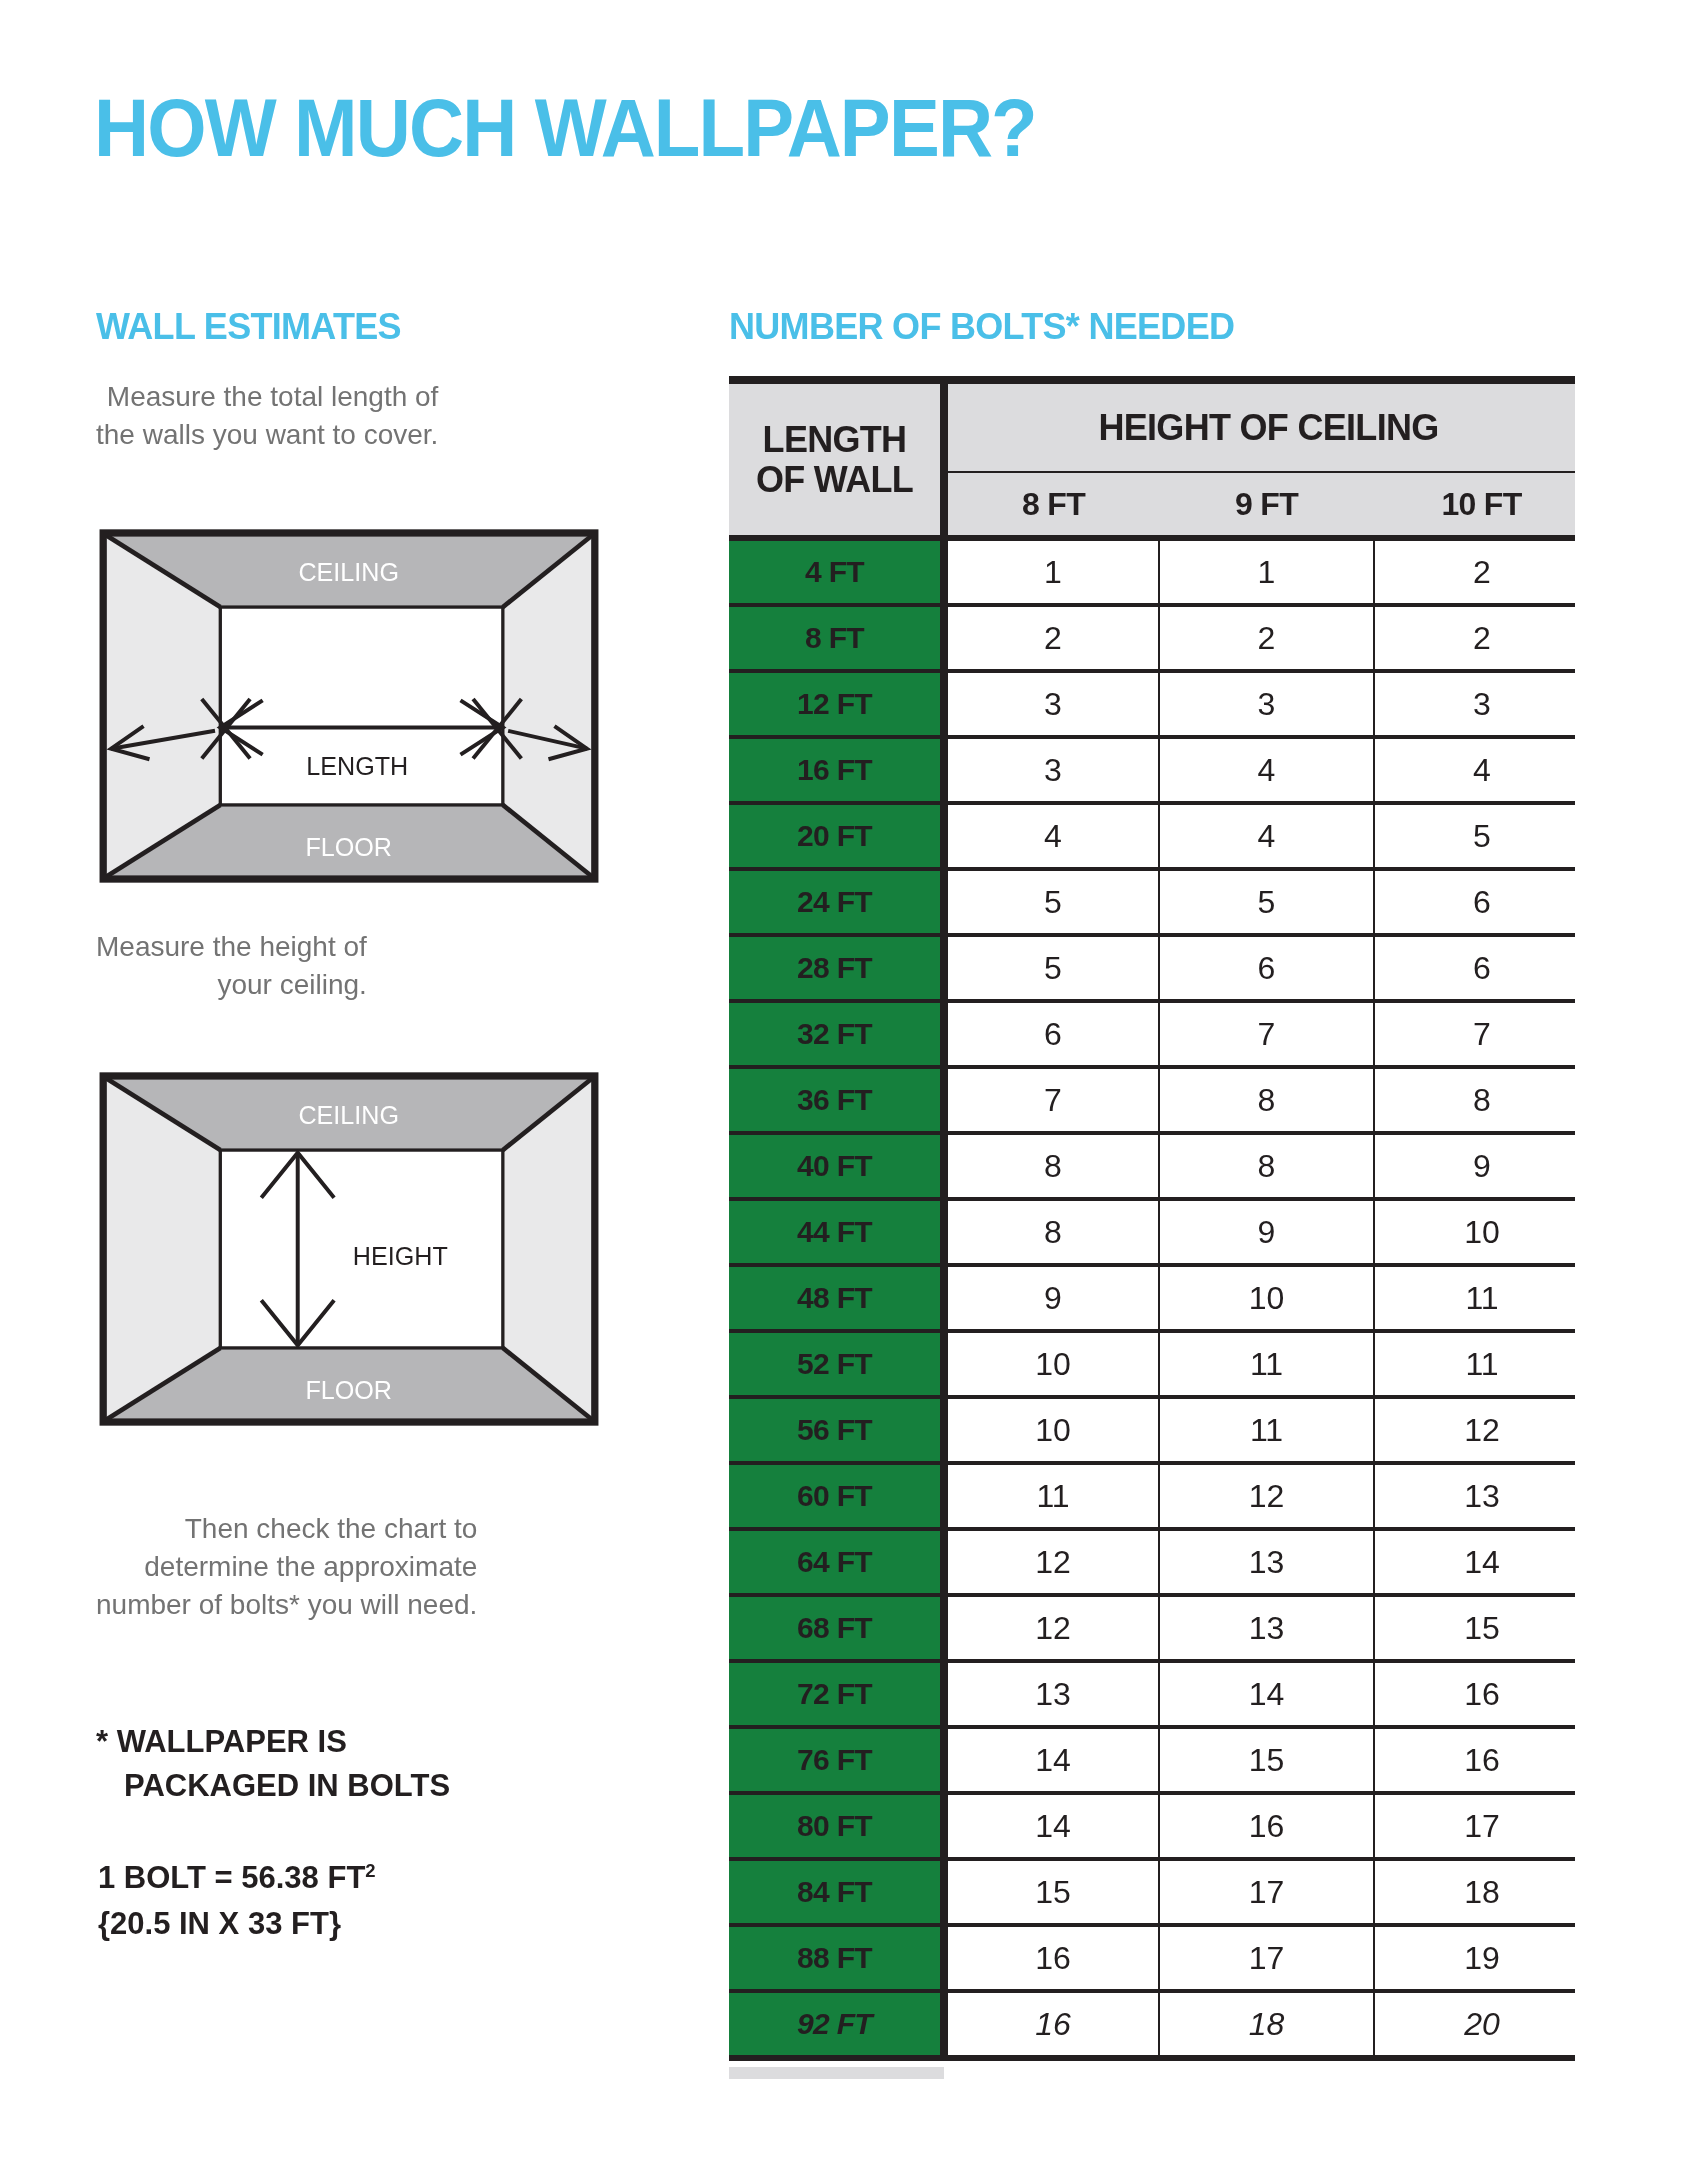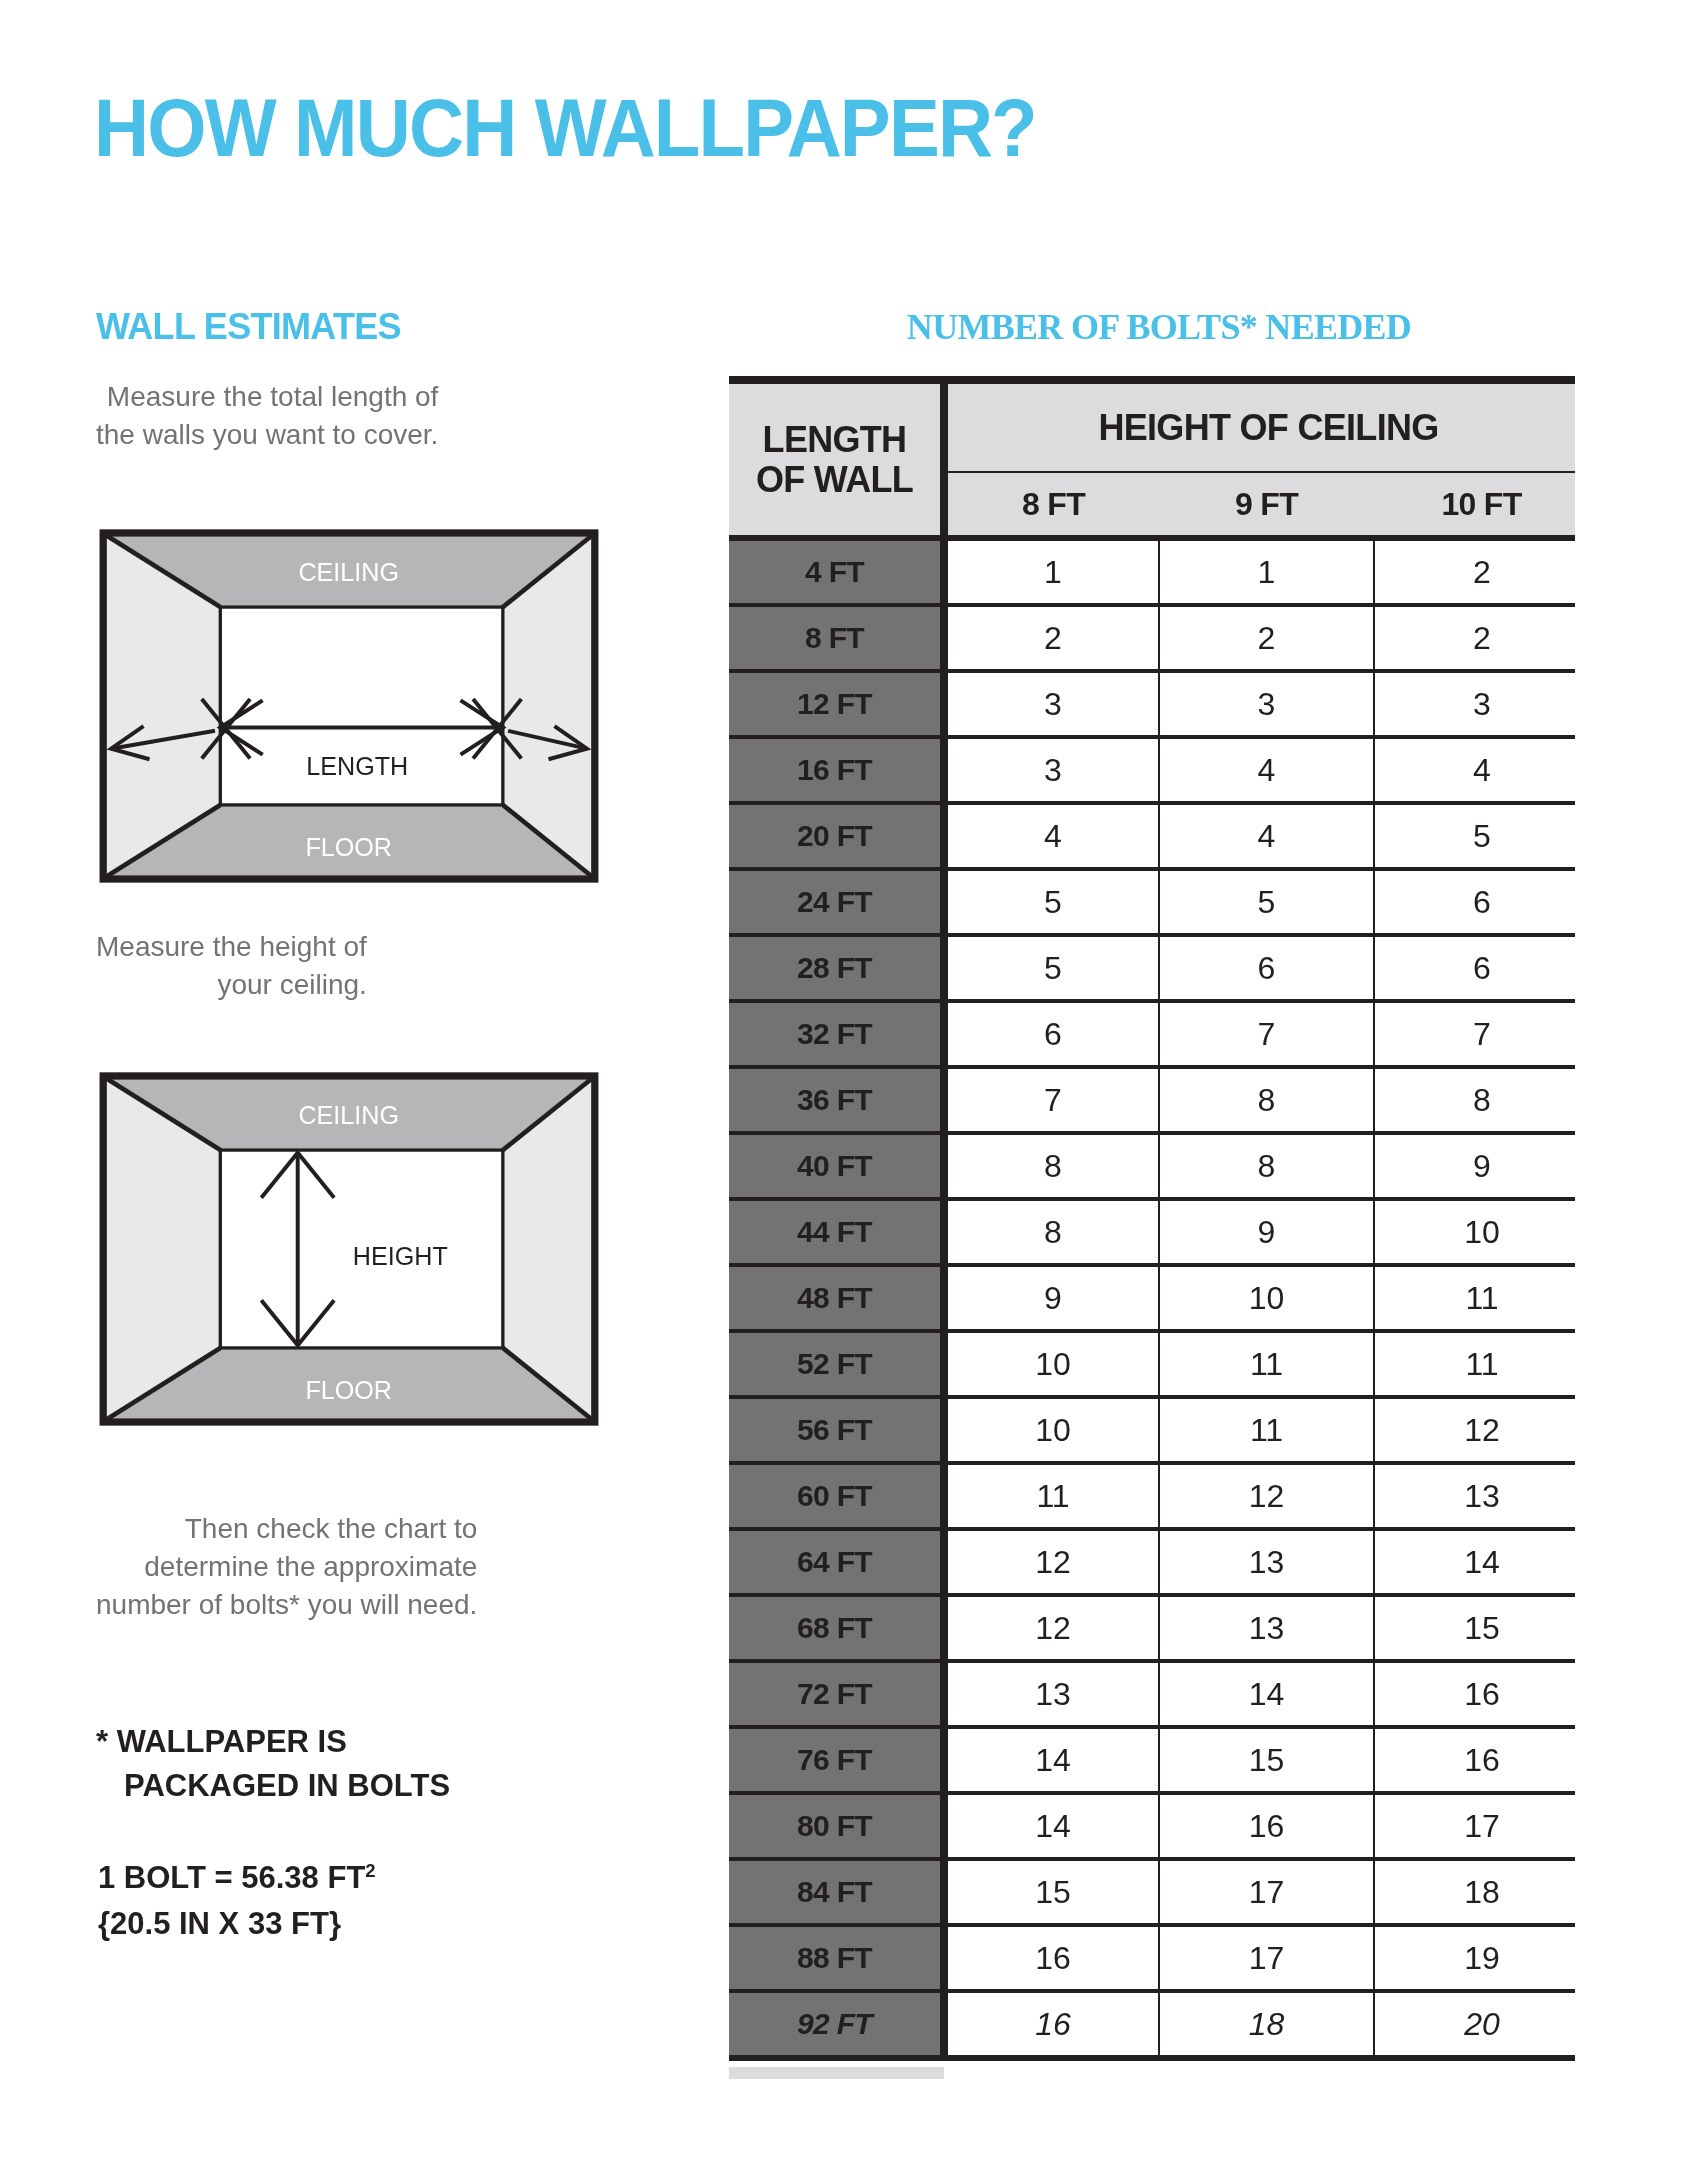--- a/index.html
+++ b/index.html
@@ -5,21 +5,21 @@
   html,body{margin:0;padding:0;background:#ffffff;}
   #page{position:relative;width:1575px;height:2183px;background:#ffffff;overflow:hidden;
         font-family:"Liberation Sans", sans-serif;color:#231f20;}
 
   
   .page-title{position:absolute;left:94px;top:81px;margin:0;
               font-size:82px;font-weight:bold;letter-spacing:-2px;color:#4ABFE8;
               transform:scaleX(0.93);transform-origin:left top;white-space:nowrap;}
   .sec-head{position:absolute;font-size:36px;font-weight:bold;letter-spacing:-0.7px;color:#4ABFE8;white-space:nowrap;}
   .sec-head.left{left:96px;top:306px;}
-  .sec-head.table-head{left:729px;top:306px;width:860px;text-align:center;font-family:Liberation Serif, serif;}
+  .sec-head.table-head{left:729px;top:306px;width:860px;text-align:left;}
 
   
   .para{position:absolute;left:96px;margin:0;font-size:28px;line-height:38px;color:#737373;text-align:right;}
   .p1{top:378px;}
   .p2{top:928px;}
   .p3{top:1510px;}
   .fnote{position:absolute;left:96px;top:1720px;margin:0;font-size:31px;font-weight:bold;line-height:44px;}
   .fnote .indent{padding-left:28px;}
   .eq{position:absolute;left:96px;top:1846px;margin:2px;font-size:31px;font-weight:bold;line-height:46px;}
   .eq sup{font-size:18.5px;vertical-align:super;}
@@ -36,21 +36,21 @@
   .tblwrap{position:absolute;left:729px;top:376px;}
   table.tbl{border-collapse:collapse;table-layout:fixed;width:860px;border-top:8px solid #231f20;}
   table.tbl col{width:215px;}
   table.tbl th, table.tbl td{padding:0;text-align:center;vertical-align:middle;}
   th.corner{background:#DCDCDE;border-right:8.6px solid #231f20;border-bottom:6px solid #231f20;
             font-size:36px;font-weight:bold;letter-spacing:-0.7px;line-height:40px;}
   th.group{background:#DCDCDE;height:87px;border-bottom:2.6px solid #231f20;
            font-size:36px;font-weight:bold;letter-spacing:-0.7px;}
   th.subh{background:#DCDCDE;height:62px;border-bottom:6px solid #231f20;
           font-size:32px;font-weight:bold;letter-spacing:-0.7px;}
-  td.lbl{background:#737373;height:62px;border-right:8.6px solid #231f20;border-bottom:4px solid #231f20;
+  td.lbl{background:#15803d;height:62px;border-right:8.6px solid #231f20;border-bottom:4px solid #231f20;
          font-size:30px;font-weight:bold;letter-spacing:-0.7px;}
   td.val{background:#ffffff;height:62px;border-bottom:4px solid #231f20;
          font-size:32px;font-weight:normal;}
   td.val + td.val{border-left:2.6px solid #231f20;}
   tbody tr:last-child td{border-bottom:6.6px solid #231f20;font-style:italic;}
   .gray-tail{position:absolute;left:729px;top:2067px;width:215px;height:12px;background:#DCDCDE;}
 </style>
 </head>
 <body>
 

